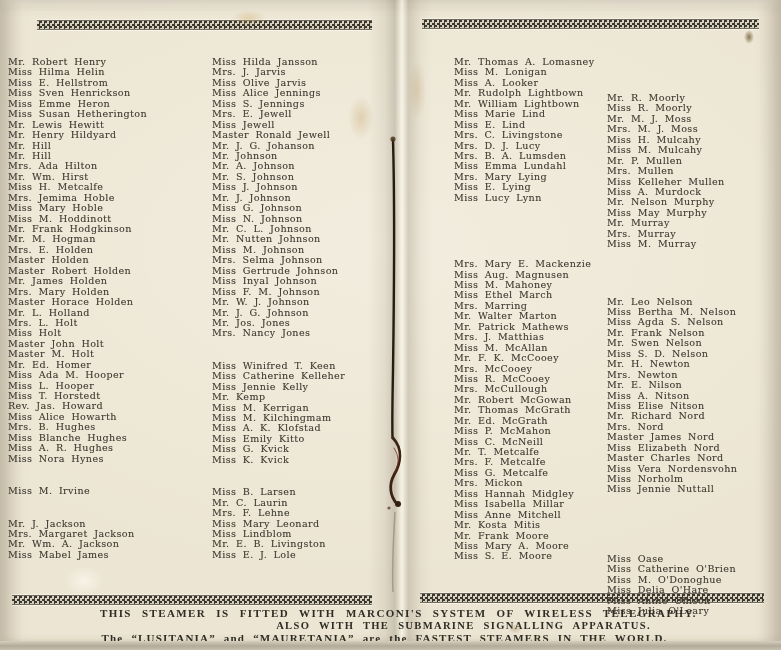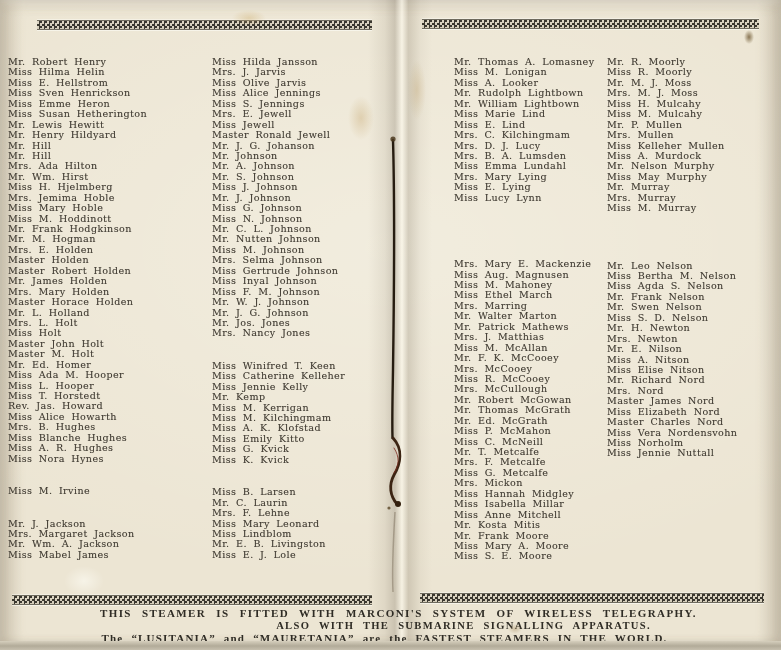--- a/index.html
+++ b/index.html
@@ -55,21 +55,21 @@
     letter-spacing:0.45px; word-spacing:3px;
     white-space:nowrap;
     text-shadow:0.2px 0.2px 0 rgba(66,61,52,0.35);
   }
   .col-1 { left:8px;  width:190px; }
   .col-2 { left:212px; width:185px; }
   .col-3 { left:454px; width:185px; }
   .col-4 { left:607px; width:172px; }
   .col-1 .group, .col-2 .group { margin-bottom:22px; }
   .col-3 .group { margin-bottom:56px; }
-  .col-4 .group:nth-child(1) { margin-bottom:47px; }
+  .col-4 .group:nth-child(1) { margin-bottom:47px;margin-top:36px; }
   .col-4 .group:nth-child(2) { margin-bottom:59px; }
   .name-row { height:10.45px; }
   
   .footer {
     position:absolute; left:0; top:607px; width:781px;
     text-align:center; color:#2f2c25;
     font-family:"Liberation Serif", serif; font-weight:bold;margin-left:8px;
   }
   .footer-line { white-space:nowrap; }
   .footer-l1 { font-size:11px;   letter-spacing:1.4px; word-spacing:6px; }
@@ -108,21 +108,21 @@
         <div class="name-row">Miss E. Hellstrom</div>
         <div class="name-row">Miss Sven Henrickson</div>
         <div class="name-row">Miss Emme Heron</div>
         <div class="name-row">Miss Susan Hetherington</div>
         <div class="name-row">Mr. Lewis Hewitt</div>
         <div class="name-row">Mr. Henry Hildyard</div>
         <div class="name-row">Mr. Hill</div>
         <div class="name-row">Mr. Hill</div>
         <div class="name-row">Mrs. Ada Hilton</div>
         <div class="name-row">Mr. Wm. Hirst</div>
-        <div class="name-row">Miss H. Hjelmberg</div>
+        <div class="name-row">Miss H. Metcalfe</div>
         <div class="name-row">Mrs. Jemima Hoble</div>
         <div class="name-row">Miss Mary Hoble</div>
         <div class="name-row">Miss M. Hoddinott</div>
         <div class="name-row">Mr. Frank Hodgkinson</div>
         <div class="name-row">Mr. M. Hogman</div>
         <div class="name-row">Mrs. E. Holden</div>
         <div class="name-row">Master Holden</div>
         <div class="name-row">Master Robert Holden</div>
         <div class="name-row">Mr. James Holden</div>
         <div class="name-row">Mrs. Mary Holden</div>
@@ -207,21 +207,21 @@
     </div>
   <div class="column col-3">
       <div class="group">
         <div class="name-row">Mr. Thomas A. Lomasney</div>
         <div class="name-row">Miss M. Lonigan</div>
         <div class="name-row">Miss A. Looker</div>
         <div class="name-row">Mr. Rudolph Lightbown</div>
         <div class="name-row">Mr. William Lightbown</div>
         <div class="name-row">Miss Marie Lind</div>
         <div class="name-row">Miss E. Lind</div>
-        <div class="name-row">Mrs. C. Kilchingmam</div>
+        <div class="name-row">Mrs. C. Livingstone</div>
         <div class="name-row">Mrs. D. J. Lucy</div>
         <div class="name-row">Mrs. B. A. Lumsden</div>
         <div class="name-row">Miss Emma Lundahl</div>
         <div class="name-row">Mrs. Mary Lying</div>
         <div class="name-row">Miss E. Lying</div>
         <div class="name-row">Miss Lucy Lynn</div>
       </div>
       <div class="group">
         <div class="name-row">Mrs. Mary E. Mackenzie</div>
         <div class="name-row">Miss Aug. Magnusen</div>
@@ -286,20 +286,28 @@
         <div class="name-row">Miss Elise Nitson</div>
         <div class="name-row">Mr. Richard Nord</div>
         <div class="name-row">Mrs. Nord</div>
         <div class="name-row">Master James Nord</div>
         <div class="name-row">Miss Elizabeth Nord</div>
         <div class="name-row">Master Charles Nord</div>
         <div class="name-row">Miss Vera Nordensvohn</div>
         <div class="name-row">Miss Norholm</div>
         <div class="name-row">Miss Jennie Nuttall</div>
       </div>
+      <div class="group">
+        <div class="name-row">Miss Oase</div>
+        <div class="name-row">Miss Catherine O'Brien</div>
+        <div class="name-row">Miss M. O'Donoghue</div>
+        <div class="name-row">Miss Delia O'Hare</div>
+        <div class="name-row">Miss Annie Ohlson</div>
+        <div class="name-row">Miss Julia O'Leary</div>
+      </div>
     </div>
 
   <svg class="binding-svg" viewBox="0 0 40 650" xmlns="http://www.w3.org/2000/svg">
     <path d="M 13 140 C 15 210 14 300 13 370 C 12.5 400 12 420 12.5 438" fill="none" stroke="#261c10" stroke-width="2.4" stroke-linecap="round"></path>
     <path d="M 13 438 C 23 449 21 463 14 475 C 8.5 485 10 496 17 504" fill="none" stroke="#3b2413" stroke-width="2.8" stroke-linecap="round"></path>
     <path d="M 14 448 C 20 457 19 466 14 473" fill="none" stroke="#7a2a1e" stroke-width="1" stroke-linecap="round" opacity="0.8"></path>
     <circle cx="13" cy="139" r="2.6" fill="#4c3a20" opacity="0.85"></circle>
     <circle cx="18" cy="504" r="3" fill="#33200f"></circle>
     <circle cx="9" cy="508" r="1.6" fill="#5a4626" opacity="0.8"></circle>
     <path d="M 15 512 C 13 545 12 572 13 592" fill="none" stroke="rgba(90,75,55,0.35)" stroke-width="1.5"></path>

